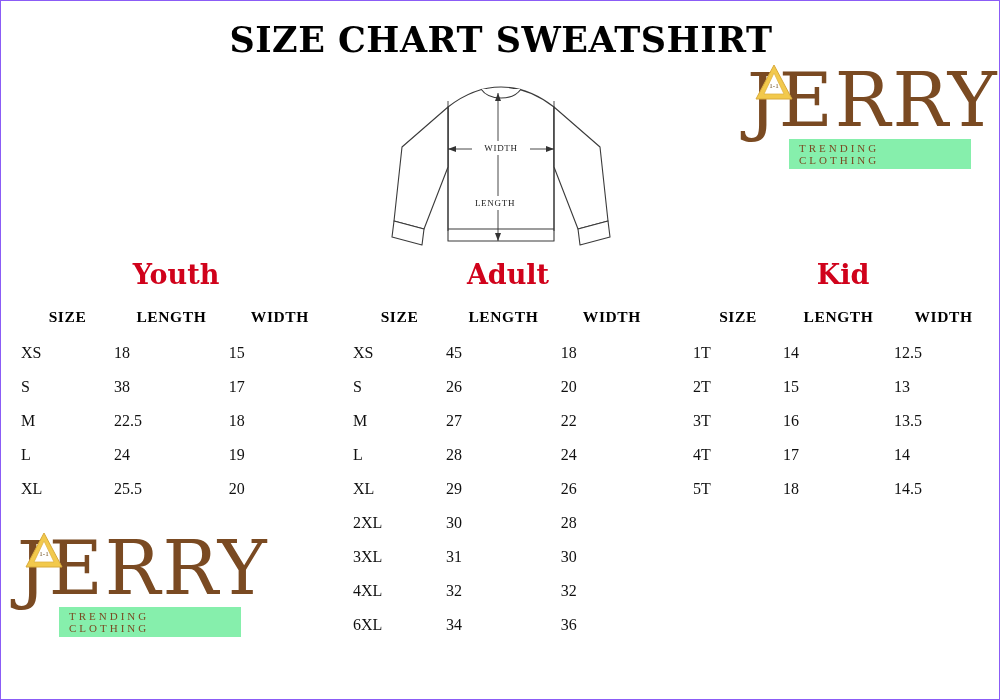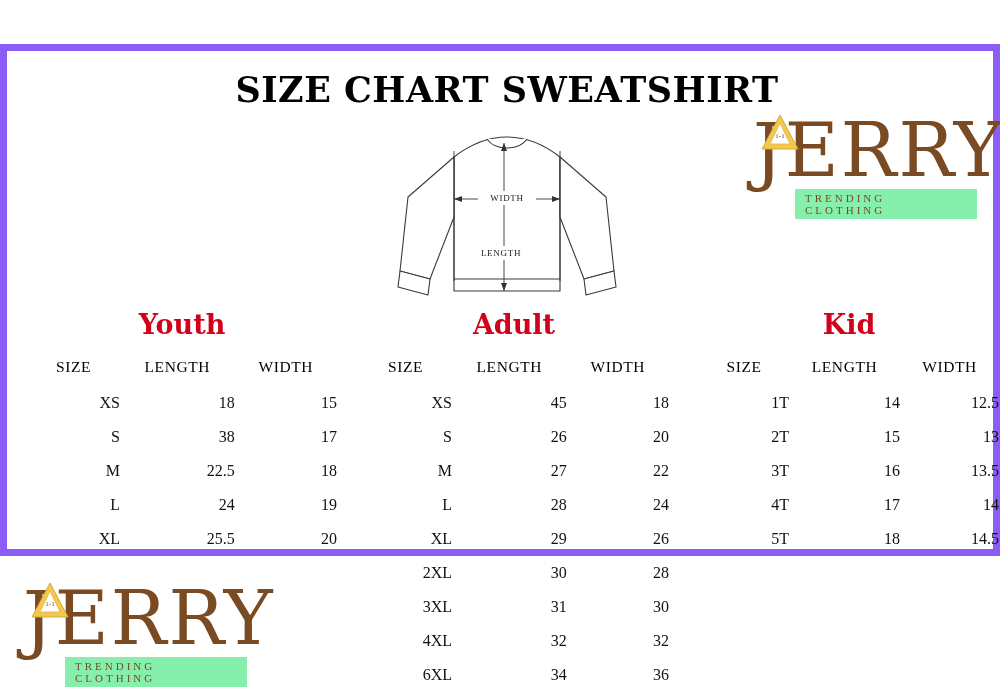--- a/index.html
+++ b/index.html
@@ -11,24 +11,23 @@
     height: 700px;
     background: #ffffff;
     font-family: "Liberation Serif", serif;
     color: #1a1a1a;
     overflow: hidden;
     position: relative;
   }
   .page {
     position: relative;
     width: 1000px;
-    height: 512px;
+    height: 700px;
     box-sizing: border-box;
-    border: 7px solid #8b5cf6;
-    margin-top: 44px;
+    border: 1px solid #8b5cf6;
   }
 
   
   .title {
     position: absolute;
     top: 18px;
     left: 0;
     width: 1000px;
     text-align: center;
     font-family: "DejaVu Serif", serif;
@@ -102,29 +101,29 @@
     font-size: 27px;
     color: #d0021b;
     margin: 0 0 14px 0;
   }
   table.size {
     border-collapse: collapse;
     width: 100%;
     font-family: "Liberation Serif", serif;
   }
   table.size th {
-    font-weight: normal;
+    font-weight: bold;
     font-size: 15.5px;
     letter-spacing: 0.6px;
     padding: 4px 0 10px 0;
     color: #000;
   }
   table.size td {
     font-size: 16px;
-    text-align: right;
+    text-align: left;
     padding: 8px 0;
     color: #111;
   }
   .col-size { width: 30%; }
   .col-len  { width: 37%; }
   .col-wid  { width: 33%; }
 
   .block-youth { top: 258px; left: 20px; width: 310px; }
   .block-adult { top: 258px; left: 352px; width: 310px; }
   .block-kid   { top: 258px; left: 692px; width: 300px; }

